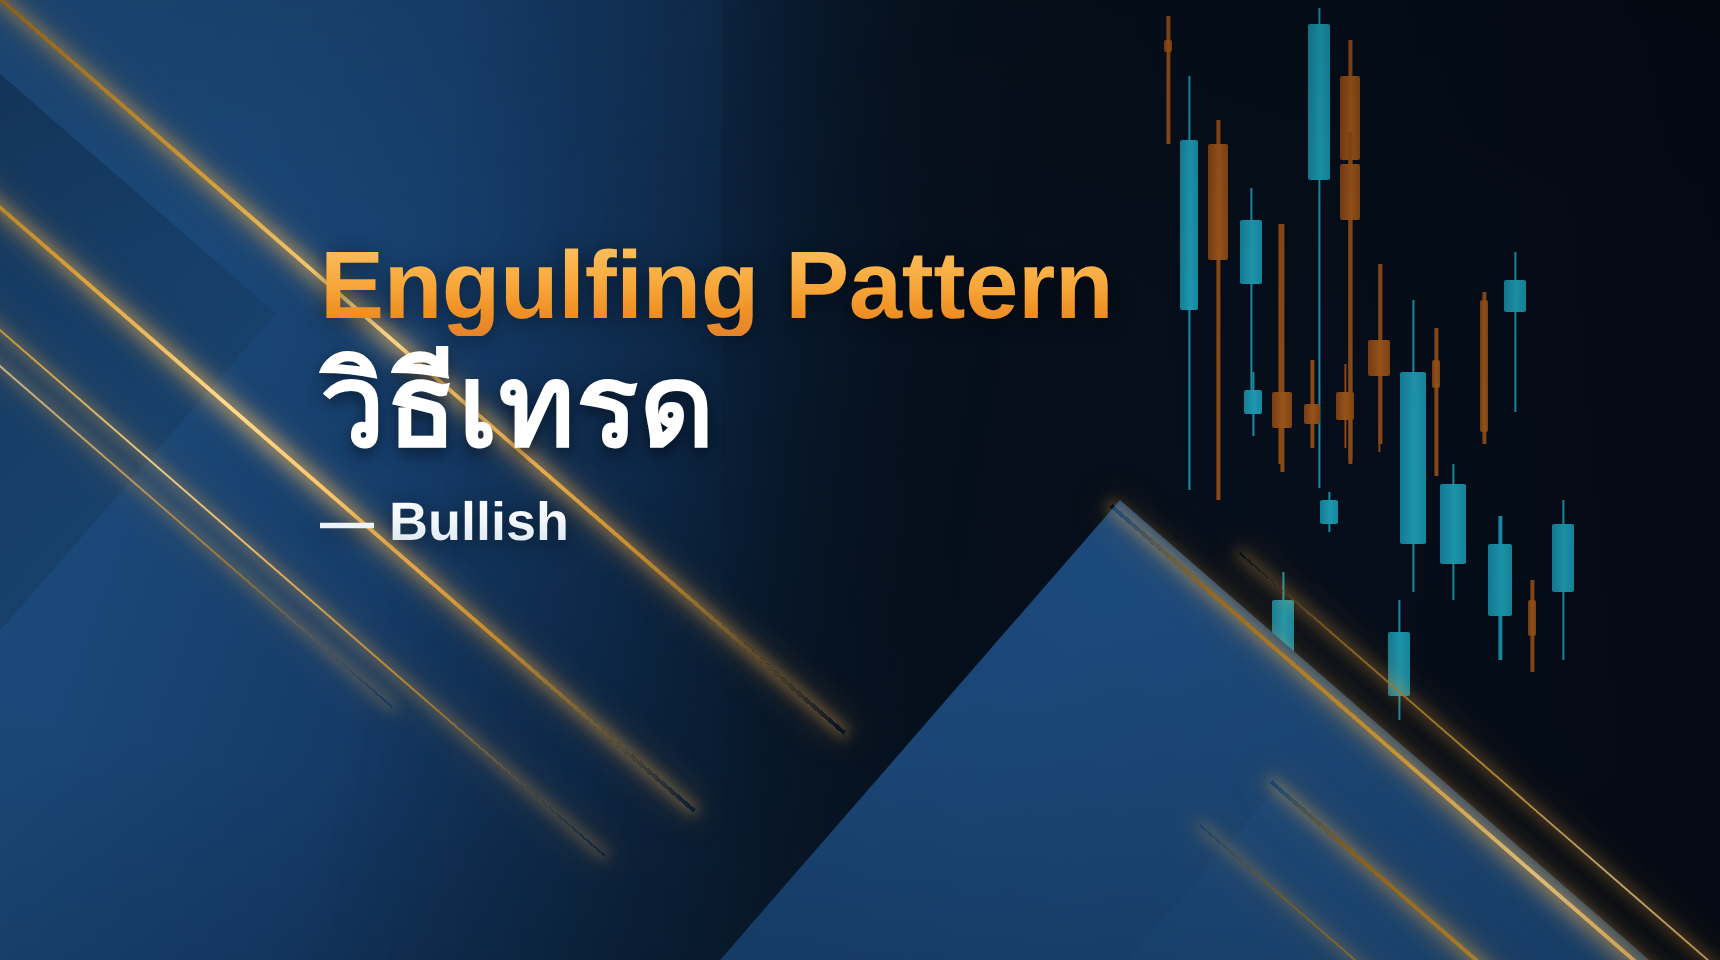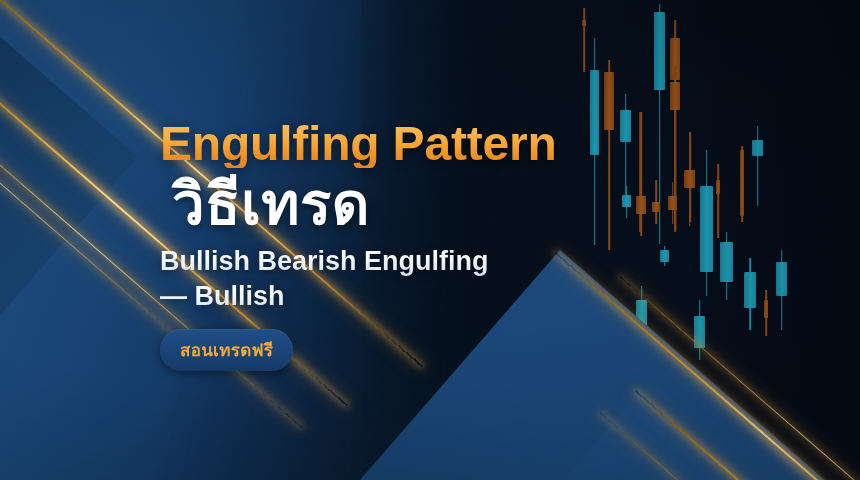--- a/index.html
+++ b/index.html
@@ -84,21 +84,21 @@
   .headline{
     font-size:48px;font-weight:700;letter-spacing:-.2px;line-height:1;
     background:linear-gradient(180deg,#fbc162 0%,#f9ab3f 42%,#f09326 72%,#e4832a 100%);
     -webkit-background-clip:text;background-clip:text;
     color:transparent;-webkit-text-fill-color:transparent;
     margin:0 0 6px 0;
     filter:drop-shadow(0 2px 5px rgba(0,0,0,.45));
   }
   .thai{
     font-size:58px;font-weight:700;line-height:1.05;
-    color:#ffffff;margin:0 0 10px 12px;letter-spacing:.5px;
+    color:#ffffff;margin:0 0 10px 0;letter-spacing:.5px;
     text-shadow:0 3px 8px rgba(0,0,0,.5);
   }
   .subline{
     font-size:27px;font-weight:700;line-height:1.22;margin:0;
     background:linear-gradient(180deg,#ffffff 0%,#f2f7fb 45%,#cfe0ef 100%);
     -webkit-background-clip:text;background-clip:text;
     color:transparent;-webkit-text-fill-color:transparent;
     filter:drop-shadow(0 2px 5px rgba(0,0,0,.45));
   }
   .subline2{margin-top:2px;}
@@ -242,18 +242,16 @@
     <div class="rb gold soft" style="left:636px;top:386px;width:460px;transform:rotate(41deg);"></div>
     <div class="rb gold" style="left:636px;top:390px;width:460px;transform:rotate(41deg);"></div>
     <div class="rb gold thin" style="left:600px;top:412px;width:440px;transform:rotate(41deg);opacity:.8;"></div>
   </div>
 
   <div class="vign"></div>
 
   <div class="content">
     <h1 class="headline">Engulfing Pattern</h1>
     <div class="thai">วิธีเทรด</div>
-    <div class="subline">Bullish Bearish Engulfing</div>
     <div class="subline subline2">— Bullish</div>
-    <div class="badge">สอนเทรดฟรี</div>
   </div>
 
 </div>
 
 </body></html>

